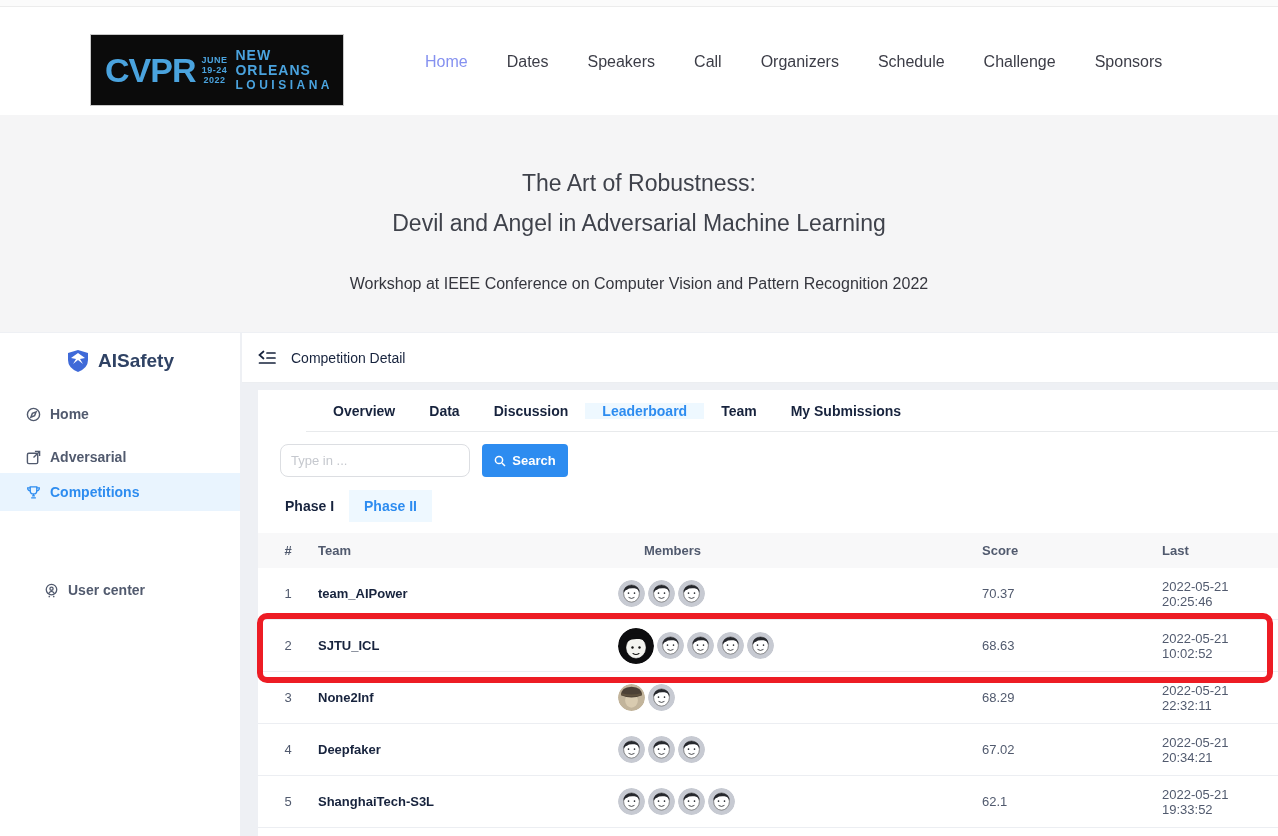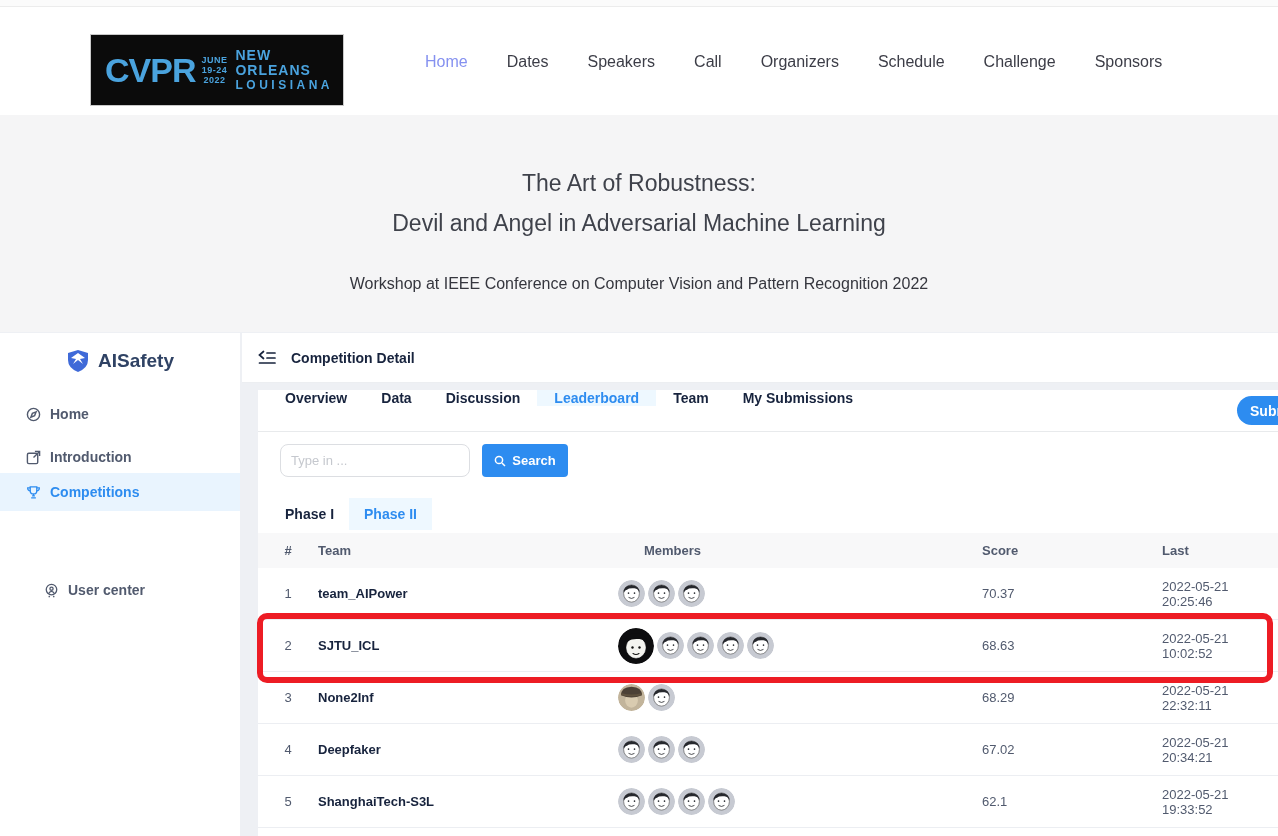--- a/index.html
+++ b/index.html
@@ -47,48 +47,48 @@
   .side-item svg { width:15px; height:15px; flex:none; }
   .side-item.active { background:#e9f4fe; color:#2d8cf0; }
   .side-item .chev { position:absolute; right:18px; width:11px; height:11px; }
   .side-sub { padding-left:44px; }
 
   
   .main-header { position:absolute; left:242px; top:333px; right:0; height:50px;
                  background:#fff; border-bottom:1px solid #eceef1; display:flex;
                  align-items:center; padding-left:16px; gap:15px; }
   .fold-icon { width:18px; height:16px; cursor:pointer; }
-  .bc-title { font-size:14px; font-weight:700; color:#17233d; }
+  .bc-title { font-size:14px; font-weight:400; color:#17233d; }
 
   
   .main-card { position:absolute; left:258px; top:390px; right:0; bottom:0;
                background:#fff; overflow:hidden; }
 
   .tabbar { position:relative; height:42px; border-bottom:1px solid #e8eaec;
-            display:flex; align-items:flex-start; padding-left:10px; }
+            display:flex; align-items:center; padding-left:10px;margin-left:48px; }
   .tab { display:flex; align-items:center; padding:0 17px; font-size:14px;
          font-weight:700; color:#17233d; cursor:pointer; }
   .tab.active { color:#2d8cf0; background:#eef8ff; }
   .submit-btn { position:absolute; left:979px; top:6px; height:29px; width:120px;
                 background:#2d8cf0; color:#fff; border:none; border-radius:15px;
                 font-size:14px; font-weight:700; text-align:left; padding-left:13px;
                 font-family:"Liberation Sans",sans-serif; cursor:pointer; }
 
   .search-row { position:absolute; left:0; top:54px; display:flex; }
   .search-input { margin-left:22px; width:190px; height:33px; border:1px solid #dcdee2;
                   border-radius:8px; padding:0 10px; font-size:13px; color:#515a6e;
                   font-family:"Liberation Sans",sans-serif; outline:none; }
   .search-input::placeholder { color:#c5c8ce; }
   .search-btn { margin-left:12px; width:86px; height:33px; background:#2d8cf0; color:#fff;
                 border:none; border-radius:4px; font-size:13px; font-weight:700;
                 display:flex; align-items:center; justify-content:center; gap:6px;
                 font-family:"Liberation Sans",sans-serif; cursor:pointer; }
   .search-btn svg { width:12px; height:12px; }
 
-  .phase-row { position:absolute; left:0; top:108px; display:flex; align-items:center; }
+  .phase-row { position:absolute; left:0; top:100px; display:flex; align-items:center; }
   .phase { height:32px; display:flex; align-items:center; padding:0 15px;
            font-size:14px; font-weight:700; color:#17233d; cursor:pointer; }
   .phase:first-child { margin-left:12px; }
   .phase.active { color:#2d8cf0; background:#eef8ff; }
 
   
   .lb-table { position:absolute; left:0; top:143px; right:0; }
   .t-row { display:grid; grid-template-columns:60px 296px 330px 198px auto;
            align-items:center; }
   .t-head { height:35px; background:#f8f8f9; font-size:13px; font-weight:700; color:#515a6e; }
@@ -167,21 +167,21 @@
         <path d="M10.8 5.2 L6.8 6.8 L5.2 10.8 L9.2 9.2 Z"></path>
     </svg>
     <span>Home</span>
   </div>
 
   <div class="side-item" style="top:105px">
     <svg viewBox="0 0 16 16" fill="none" stroke="currentColor" stroke-width="1.5">
       <rect x="1.5" y="3.5" width="11" height="11" rx="1.5"></rect>
         <path d="M9.5 1.5 H14.5 V6.5 M14.2 1.8 L8 8"></path>
     </svg>
-    <span>Introduction</span>
+    <span>Adversarial</span>
   </div>
 
   <div class="side-item active" style="top:140px">
     <svg viewBox="0 0 16 16" fill="none" stroke="currentColor" stroke-width="1.4">
       <path d="M4.5 2 H11.5 V6 A3.5 3.5 0 0 1 4.5 6 Z"></path>
       <path d="M4.5 3 H1.8 A2.8 2.8 0 0 0 4.8 6.2 M11.5 3 H14.2 A2.8 2.8 0 0 1 11.2 6.2"></path>
       <path d="M8 9.5 V11.5 M5.5 13.7 H10.5 M6.5 11.5 H9.5"></path>
     </svg>
     <span>Competitions</span>
   </div>

